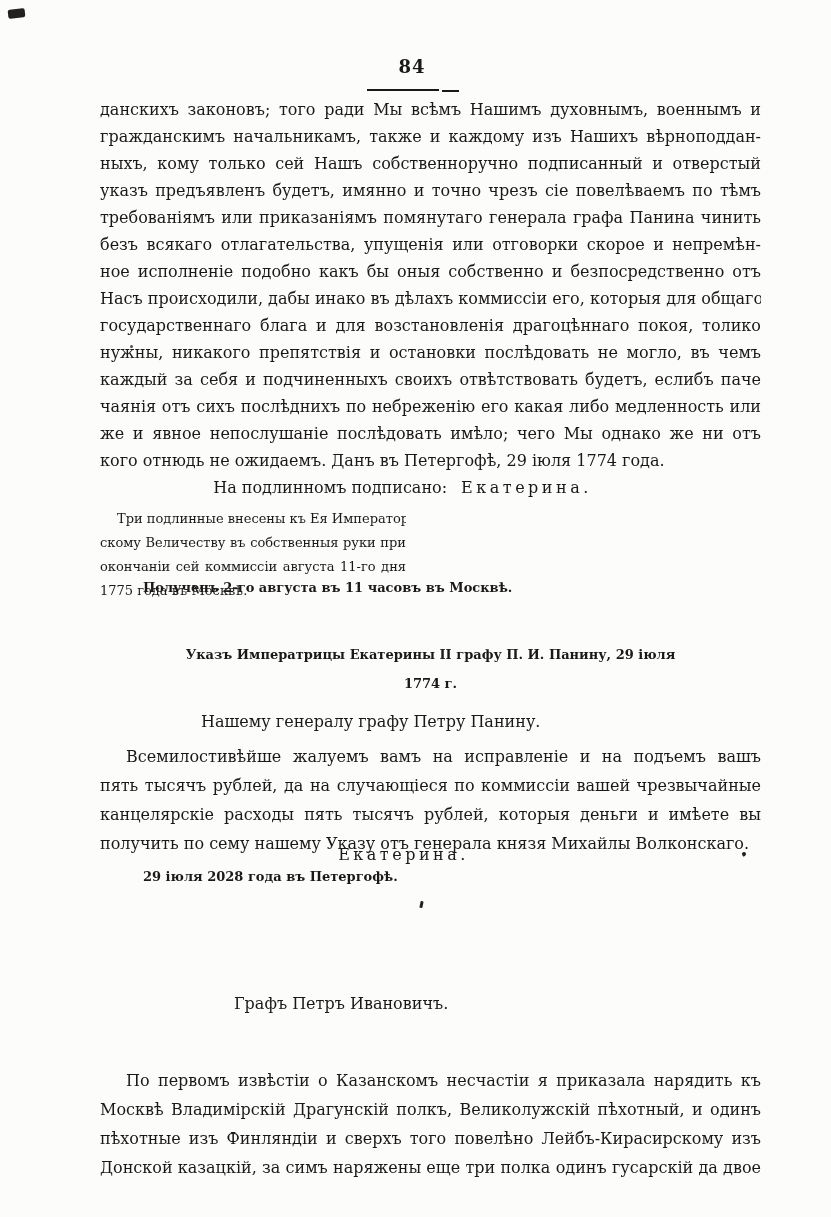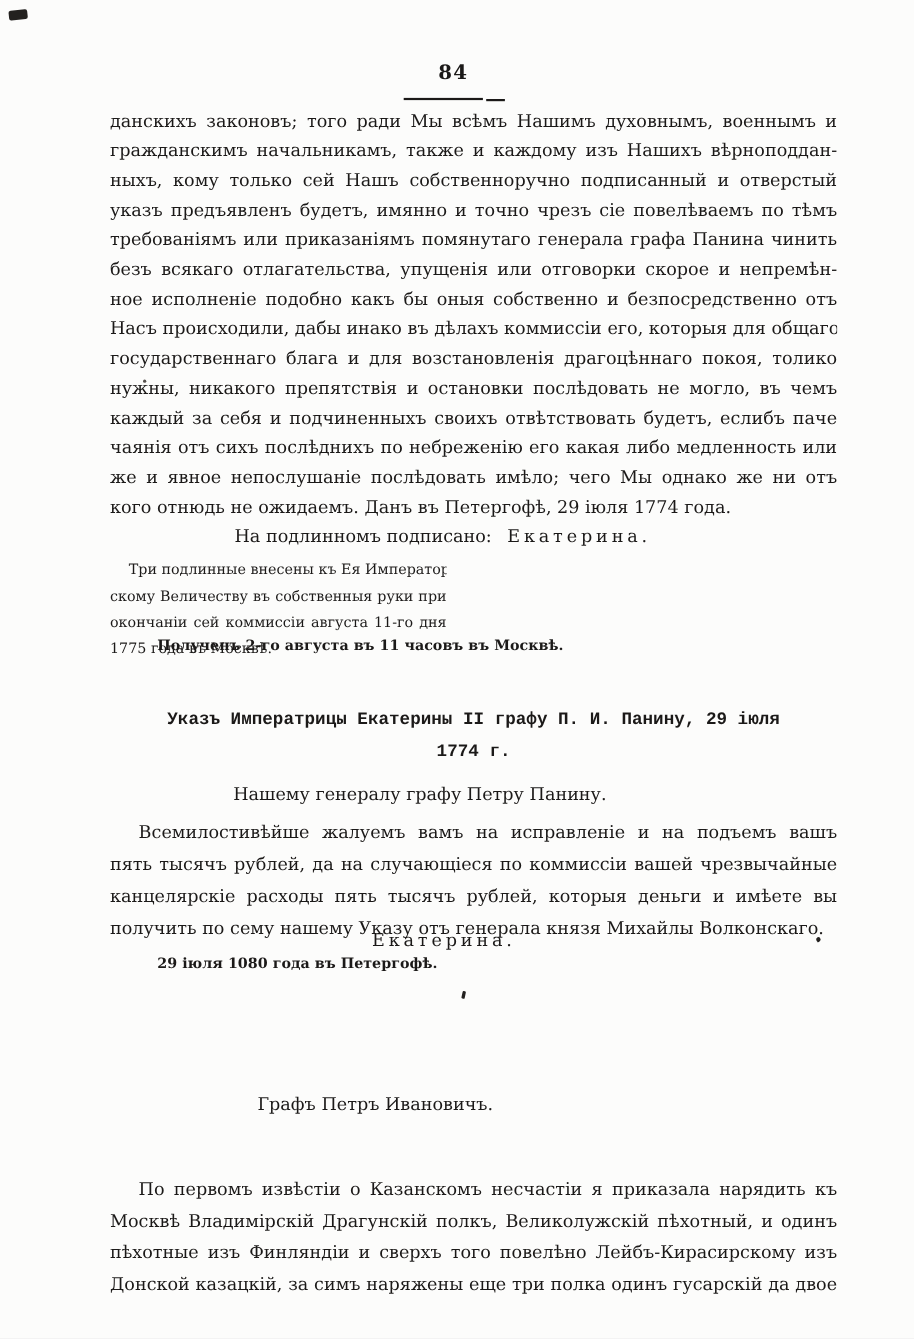--- a/index.html
+++ b/index.html
@@ -28,27 +28,27 @@
   .sigline{font-size:16px;text-align:center;}
   .sig1{top:478px;padding-right:56px;box-sizing:border-box;}
   .sig2{top:845px;padding-right:68px;box-sizing:border-box;}
   .spaced{letter-spacing:3.5px;margin-left:14px;}
   
   .note{top:507px;left:100px;width:306px;font-size:13px;line-height:24px;}
   .smallbold{font-size:13px;font-weight:bold;}
   .received{top:580px;left:143px;}
   .dateline{top:869px;left:143px;}
   
-  .heading{text-align:center;font-weight:bold;font-size:16px;line-height:29px;font-family:Liberation Mono, monospace;}
+  .heading{text-align:center;font-weight:bold;font-size:13px;line-height:29px;}
   .h1{top:640px;}
   .h2{top:917px;}
   .heading .line{text-align:center;text-align-last:center;overflow:visible;}
   
   .salut{font-size:16px;}
-  .salut1{top:712px;left:212px;}
+  .salut1{top:712px;left:201px;}
   .salut2{top:994px;left:234px;}
   .p1{top:96px;}
   .p2{top:742px;}
   .p3{top:1066px;}
   
   .artifact{background:#23211f;}
   .blob{top:9px;left:8px;width:17px;height:9px;border-radius:2px;transform:rotate(-6deg);}
   .tick{top:901px;left:420px;width:3px;height:7px;border-radius:1px;transform:rotate(12deg);}
   .comma{top:852px;left:742px;width:4px;height:4px;border-radius:50% 50% 50% 0;transform:rotate(-35deg);}
   .dot2{top:345px;left:130px;width:3px;height:3px;border-radius:50%;background:#55504c;}
@@ -108,21 +108,21 @@
       <div class="line just" style="padding-left: 26px;">Всемилостивѣйше жалуемъ вамъ на исправленіе и на подъемъ вашъ</div>
       <div class="line just">пять тысячъ рублей, да на случающіеся по коммиссіи вашей чрезвычайные</div>
       <div class="line just">канцелярскіе расходы пять тысячъ рублей, которыя деньги и имѣете вы</div>
       <div class="line">получить по сему нашему Указу отъ генерала князя Михайлы Волконскаго.</div>
     </div>
 
   <div class="abs block sigline sig2">
     <span class="spaced">Екатерина.</span>
   </div>
 
-  <div class="abs smallbold dateline">29 іюля 1080 года въ Петергофѣ.</div>
+  <div class="abs smallbold dateline">29 іюля 2028 года въ Петергофѣ.</div>
 
 
   <div class="abs salut salut2">Графъ Петръ Ивановичъ.</div>
 
   <div class="abs block para2 p3">
       <div class="line just" style="padding-left: 26px;">По первомъ извѣстіи о Казанскомъ несчастіи я приказала нарядить къ</div>
       <div class="line just">Москвѣ Владимірскій Драгунскій полкъ, Великолужскій пѣхотный, и одинъ</div>
       <div class="line just">пѣхотные изъ Финляндіи и сверхъ того повелѣно Лейбъ-Кирасирскому изъ</div>
       <div class="line just">Донской казацкій, за симъ наряжены еще три полка одинъ гусарскій да двое</div>
     </div>

